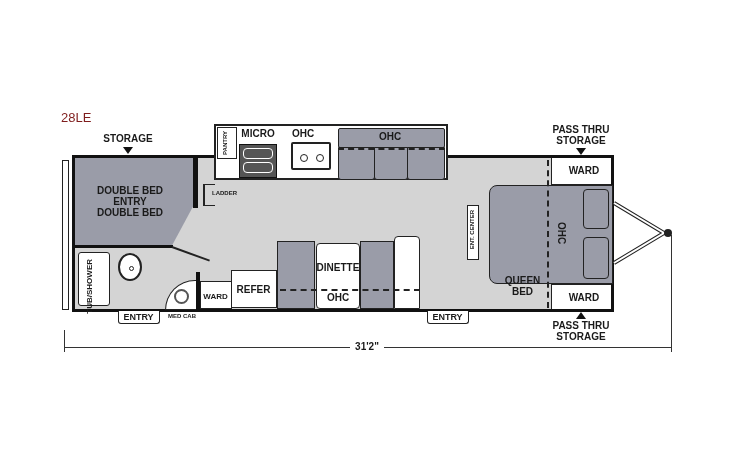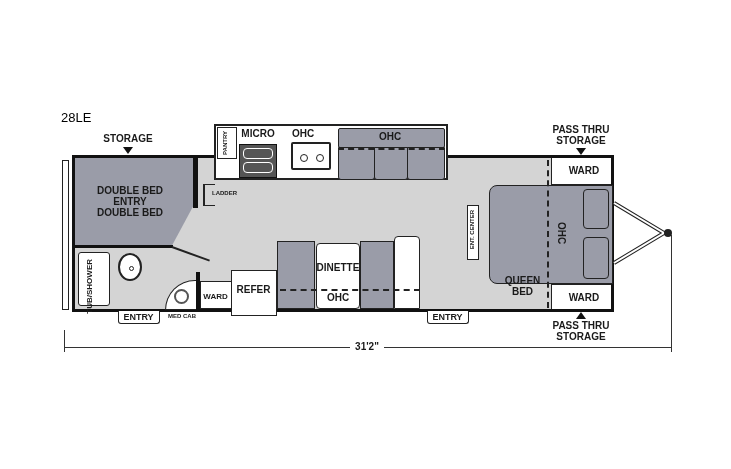--- a/index.html
+++ b/index.html
@@ -1,20 +1,20 @@
 <!DOCTYPE html>
 <html><head>
 <meta charset="utf-8">
 <style>
   html, body { margin:0; padding:0; background:#ffffff; }
   body { width:731px; height:469px; position:relative; overflow:hidden; font-family:"Liberation Sans", "DejaVu Sans", sans-serif; color:#1a1a1a; }
   .abs { position:absolute; }
   .lbl { font-weight:bold; font-size:10px; letter-spacing:0; text-align:center; line-height:11px; white-space:nowrap; }
   .sm { font-size:6px; font-weight:bold; }
-  .model { font-size:13px; font-weight:normal; color:#000000; }
+  .model { font-size:13px; font-weight:normal; color:#7f1d1d; }
   .floor { background:#d4d4d4; }
   .furn { background:#9a9ca8; border:1.5px solid #222; box-sizing:border-box; }
   .white { background:#ffffff; border:1.5px solid #222; box-sizing:border-box; }
   .wall { background:#111; }
   .vtext { writing-mode:vertical-rl; transform:rotate(180deg); }
   .vtext-cw { writing-mode:vertical-rl; }
   .tri-down { width:0; height:0; border-left:5px solid transparent; border-right:5px solid transparent; border-top:7px solid #111; }
   .tri-up { width:0; height:0; border-left:5px solid transparent; border-right:5px solid transparent; border-bottom:7px solid #111; }
   .dash-h { border-top:2px dashed #222; height:0; }
   .dash-v { border-left:2px dashed #222; width:0; }
@@ -79,21 +79,21 @@
 </div>
 <div class="abs" style="left:165px;top:280px;width:30px;height:28px;border:1.5px solid #222;border-radius:30px 0 0 0;background:#fff;">
   <div class="abs" style="left:8px;top:8px;width:11px;height:11px;border:2px solid #555;border-radius:50%;"></div>
 </div>
 <div class="abs wall" style="left:196px;top:272px;width:4px;height:38px;"></div>
 <div class="abs" style="left:172px;top:246px;width:40px;height:2px;background:#222;transform:rotate(20deg);transform-origin:left;"></div>
 
 <div class="abs white" style="left:200px;top:281px;width:32px;height:28px;">
   <div class="abs lbl" style="left:0;top:9px;width:29px;font-size:8px;">WARD</div>
 </div>
-<div class="abs white" style="left:231px;top:270px;width:46px;height:46px;">
+<div class="abs white" style="left:231px;top:270px;width:46px;height:38px;">
   <div class="abs lbl" style="left:0;top:13px;width:43px;">REFER</div>
 </div>
 
 <div class="abs furn" style="left:277px;top:241px;width:38px;height:68px;"></div>
 <div class="abs white" style="left:316px;top:243px;width:44px;height:66px;border-radius:4px;"></div>
 <div class="abs lbl" style="left:314px;top:262px;width:48px;">DINETTE</div>
 <div class="abs lbl" style="left:318px;top:292px;width:40px;">OHC</div>
 <div class="abs furn" style="left:360px;top:241px;width:34px;height:68px;"></div>
 <div class="abs white" style="left:394px;top:236px;width:26px;height:73px;border-radius:4px 4px 0 0;"></div>
 <div class="abs dash-h" style="left:280px;top:289px;width:140px;"></div>

